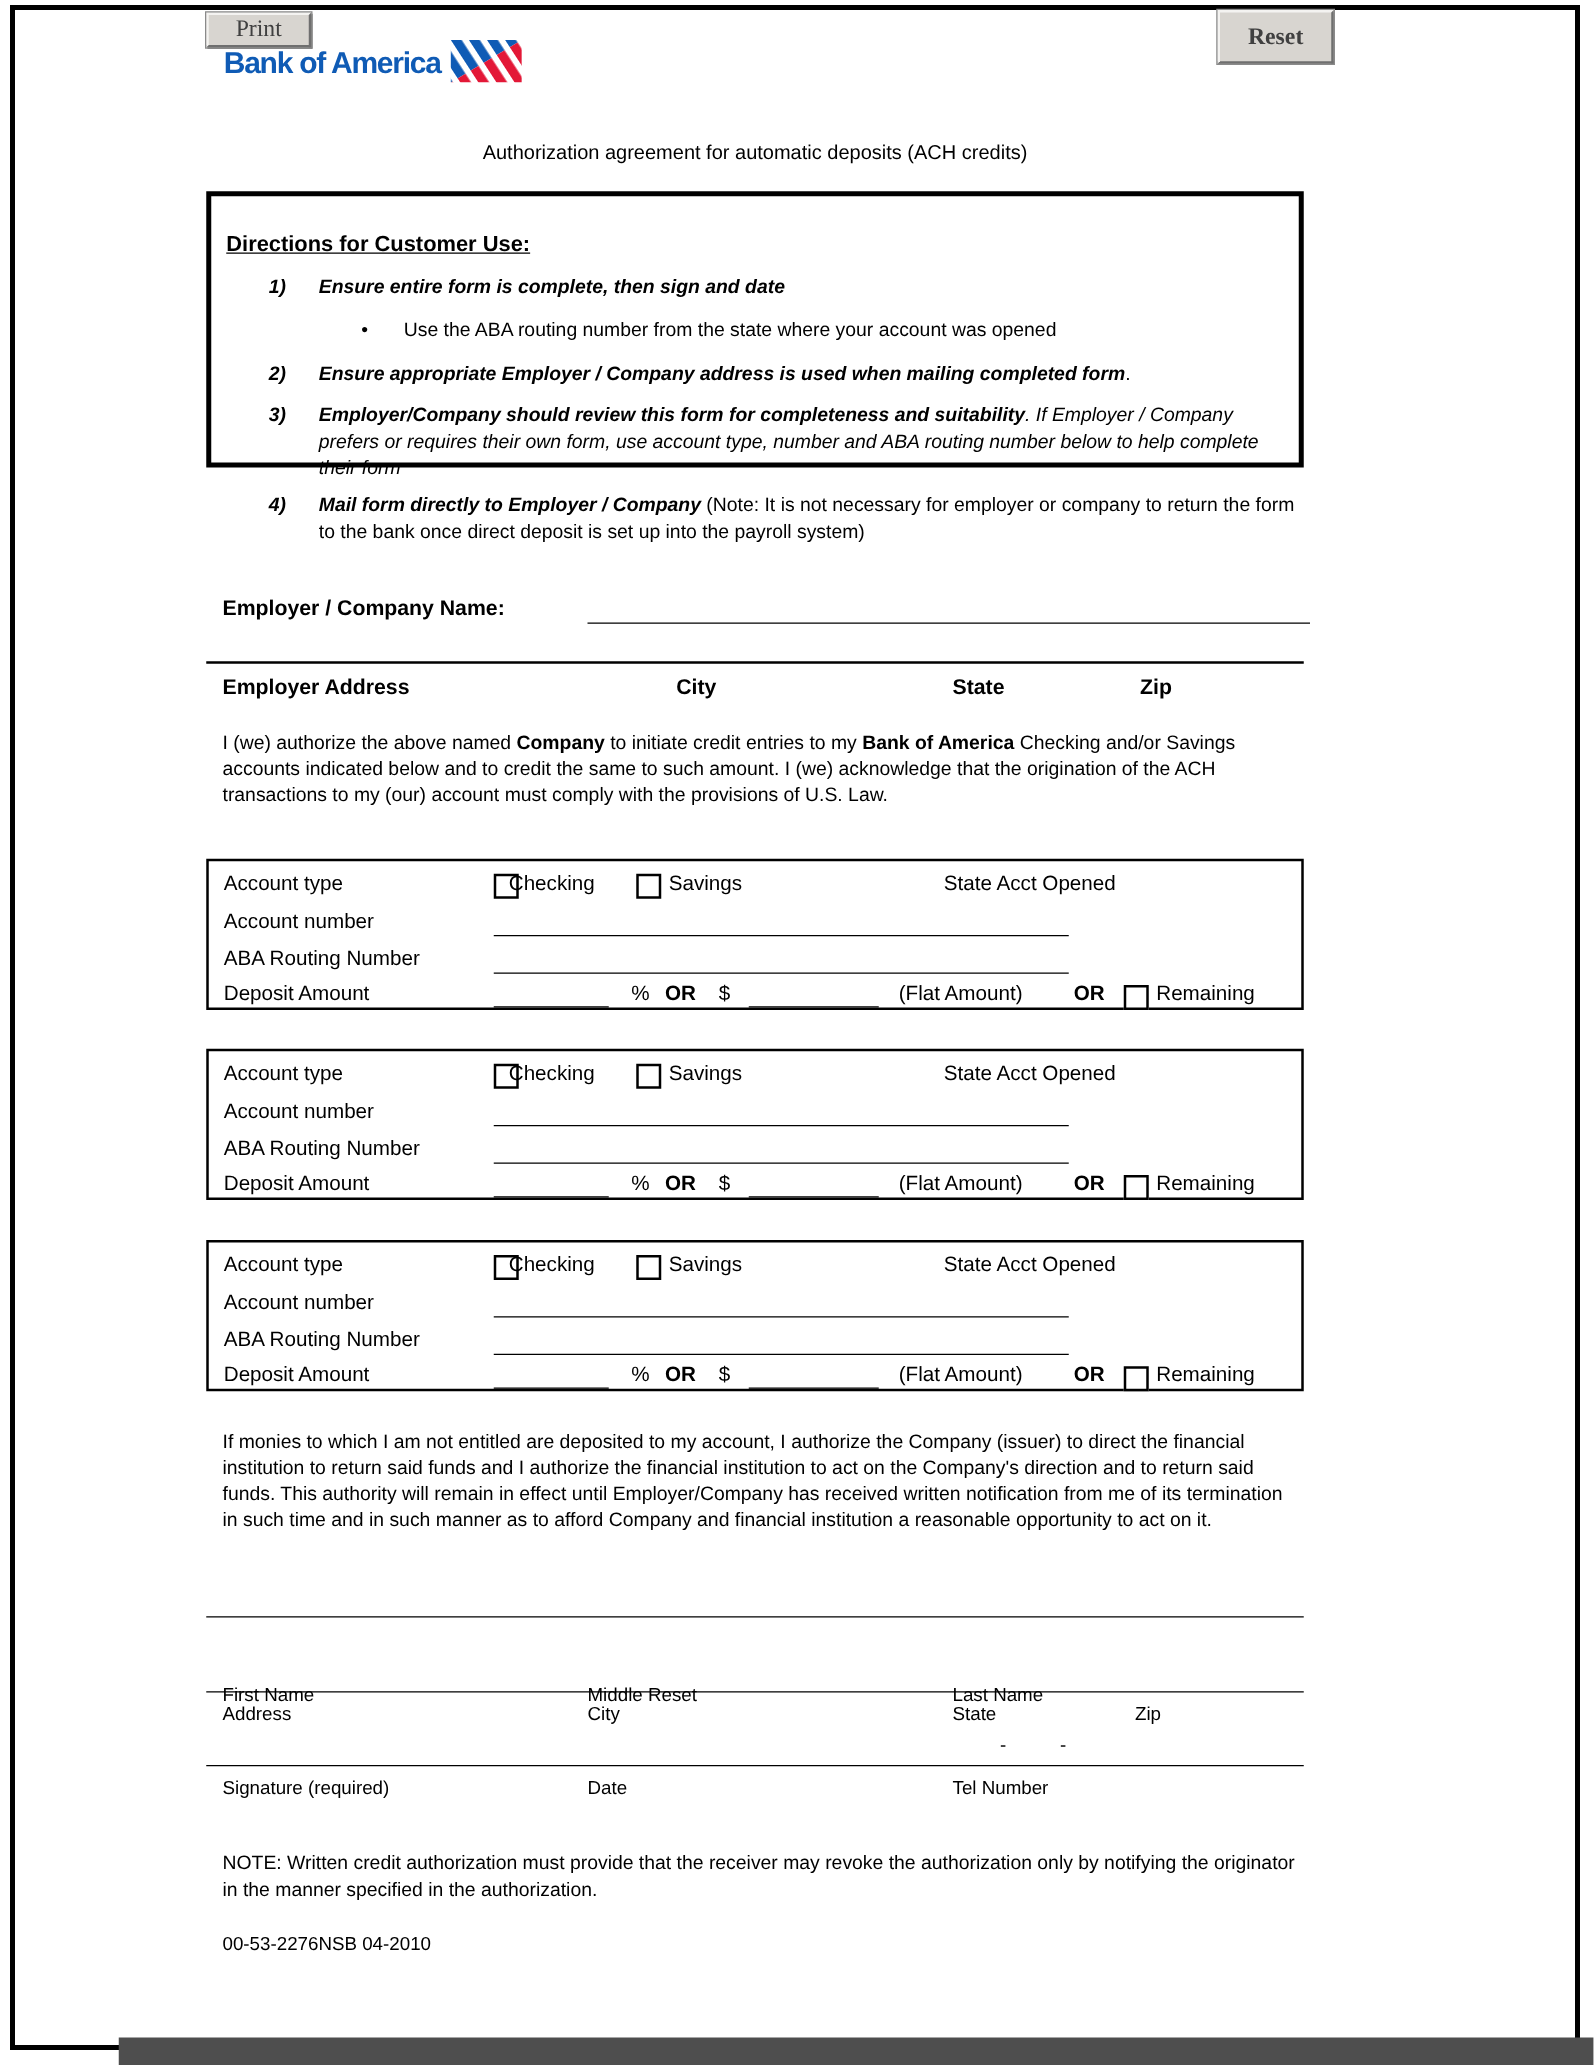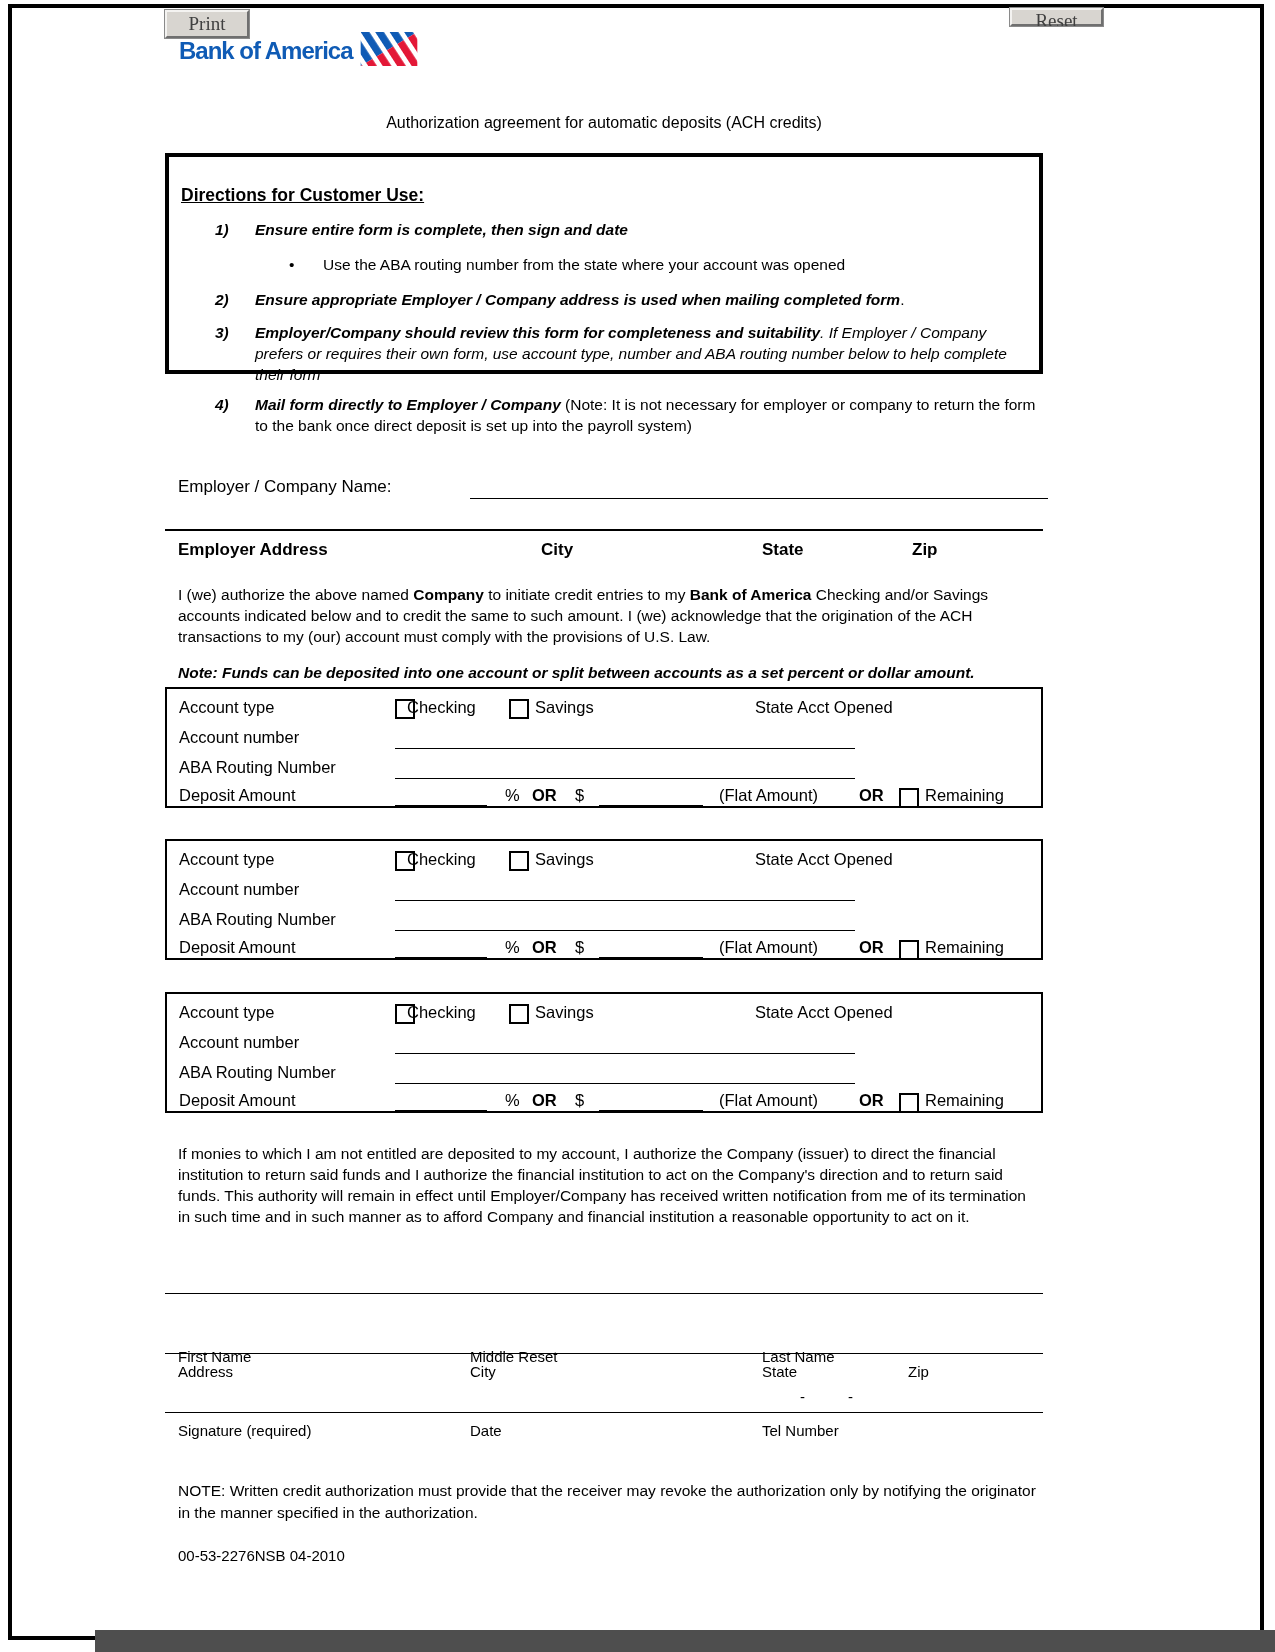--- a/index.html
+++ b/index.html
@@ -7,21 +7,21 @@
         font-family:"Liberation Sans", sans-serif;color:#000;overflow:hidden;}
   .page-border{position:absolute;left:8px;top:4px;width:1256px;height:1636px;
         border:4px solid #000;box-sizing:border-box;}
   .graybar{position:absolute;left:95px;top:1630px;width:1180px;height:22px;background:#4e4e4e;}
 
   
   .btn{position:absolute;font-family:"Liberation Serif", serif;font-size:19px;color:#404040;
        background:#d8d5d0;border:2px solid;border-color:#f4f3f1 #6f6f6f #6f6f6f #f4f3f1;
        outline:1px solid #8a8a8a;box-shadow:1px 1px 0 #555;cursor:pointer;padding:0;}
   .btn.print{left:165px;top:10px;width:84px;height:28px;}
-  .btn.reset{left:1010px;top:8px;width:93px;height:18px;}
+  .btn.reset{left:974px;top:8px;width:93px;height:43px;font-weight:bold;}
 
   
   .logo{position:absolute;left:179px;top:36px;display:flex;align-items:center;}
   .logo-text{font-size:24px;font-weight:bold;color:#0f5bb5;letter-spacing:-1px;}
   .flag{margin-left:7px;margin-top:-4px;}
 
   .title{position:absolute;left:165px;top:86px;width:878px;text-align:center;
          font-size:19.5px;font-weight:bold;}
   .subtitle{position:absolute;left:165px;top:114px;width:878px;text-align:center;font-size:16px;}
 
@@ -33,21 +33,21 @@
   .dir-item{position:absolute;left:46px;display:flex;font-size:15.5px;line-height:21px;}
   .dir-num{width:40px;flex:none;font-weight:bold;font-style:italic;}
   .dir-bold{font-weight:bold;font-style:italic;}
   .dir-tail-italic{font-style:italic;font-weight:normal;}
   .dir-tail-normal{font-style:normal;font-weight:normal;}
   .i1{top:62px;} .i2{top:132px;} .i3{top:165px;width:812px;} .i4{top:237px;width:822px;}
   .dir-bullet{position:absolute;left:120px;top:99px;font-size:15.5px;}
   .dir-bullet .dot{display:inline-block;width:34px;}
 
   
-  .emp-label{position:absolute;left:178px;top:477px;font-size:17px;font-weight:normal;}
+  .emp-label{position:absolute;left:178px;top:477px;font-size:17px;font-weight:bold;}
   .emp-line{position:absolute;left:470px;top:477px;width:578px;height:21px;
             border-bottom:1.5px solid #000;}
   .hr1{position:absolute;left:165px;top:529px;width:878px;border-top:2px solid #000;}
   .addr-head{position:absolute;top:540px;font-size:17px;font-weight:bold;}
   .ah1{left:178px;} .ah2{left:541px;} .ah3{left:762px;} .ah4{left:912px;}
 
   .auth-p{position:absolute;left:178px;top:584px;width:866px;font-size:15.5px;line-height:21px;}
   .note1{position:absolute;left:178px;top:664px;font-size:15.5px;font-weight:bold;font-style:italic;}
 
   
@@ -140,21 +140,20 @@
   <div class="emp-line"></div>
 
   <div class="hr1"></div>
   <div class="addr-head ah1">Employer  Address</div>
   <div class="addr-head ah2">City</div>
   <div class="addr-head ah3">State</div>
   <div class="addr-head ah4">Zip</div>
 
   <div class="auth-p"><span>I (we) authorize the above named </span><b>Company</b><span> to initiate credit entries to my </span><b>Bank of America</b><span> Checking and/or Savings accounts indicated below and to credit the same to such amount. I (we) acknowledge that the origination of the ACH transactions to my (our) account must comply with the provisions of U.S. Law.</span></div>
 
-  <div class="note1">Note:  Funds can be deposited into one account or split between accounts as a set percent or dollar amount.</div>
 
   <div class="acct b1">
     <div class="lbl r1">Account type</div>
     <div class="cbx cb1"></div>
     <div class="t-checking">Checking</div>
     <div class="cbx cb2"></div>
     <div class="t-savings">Savings</div>
     <div class="t-state">State Acct Opened</div>
     <div class="lbl r2">Account number</div>
     <div class="fline ln-acct"></div>

